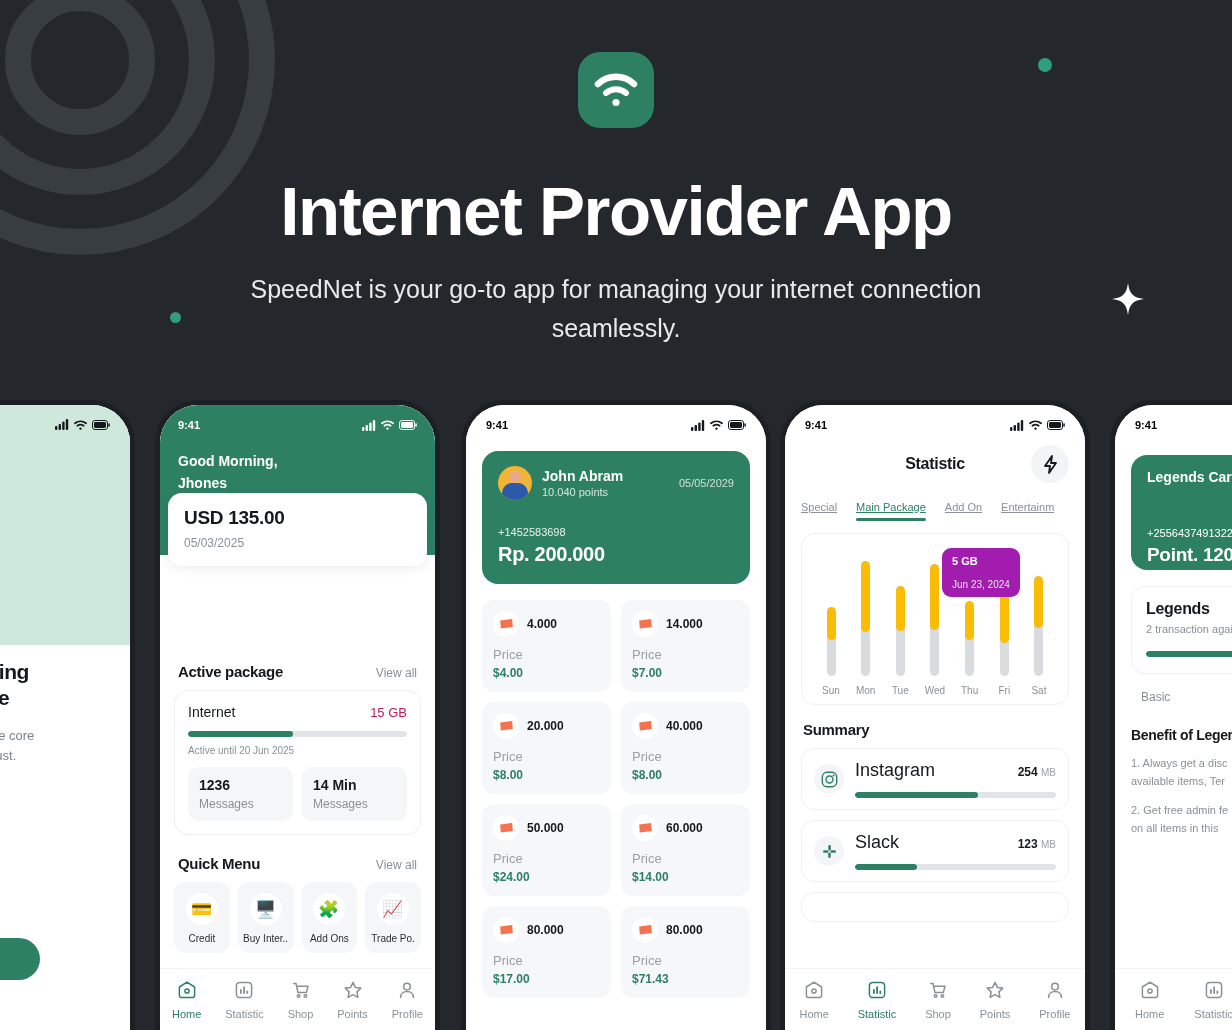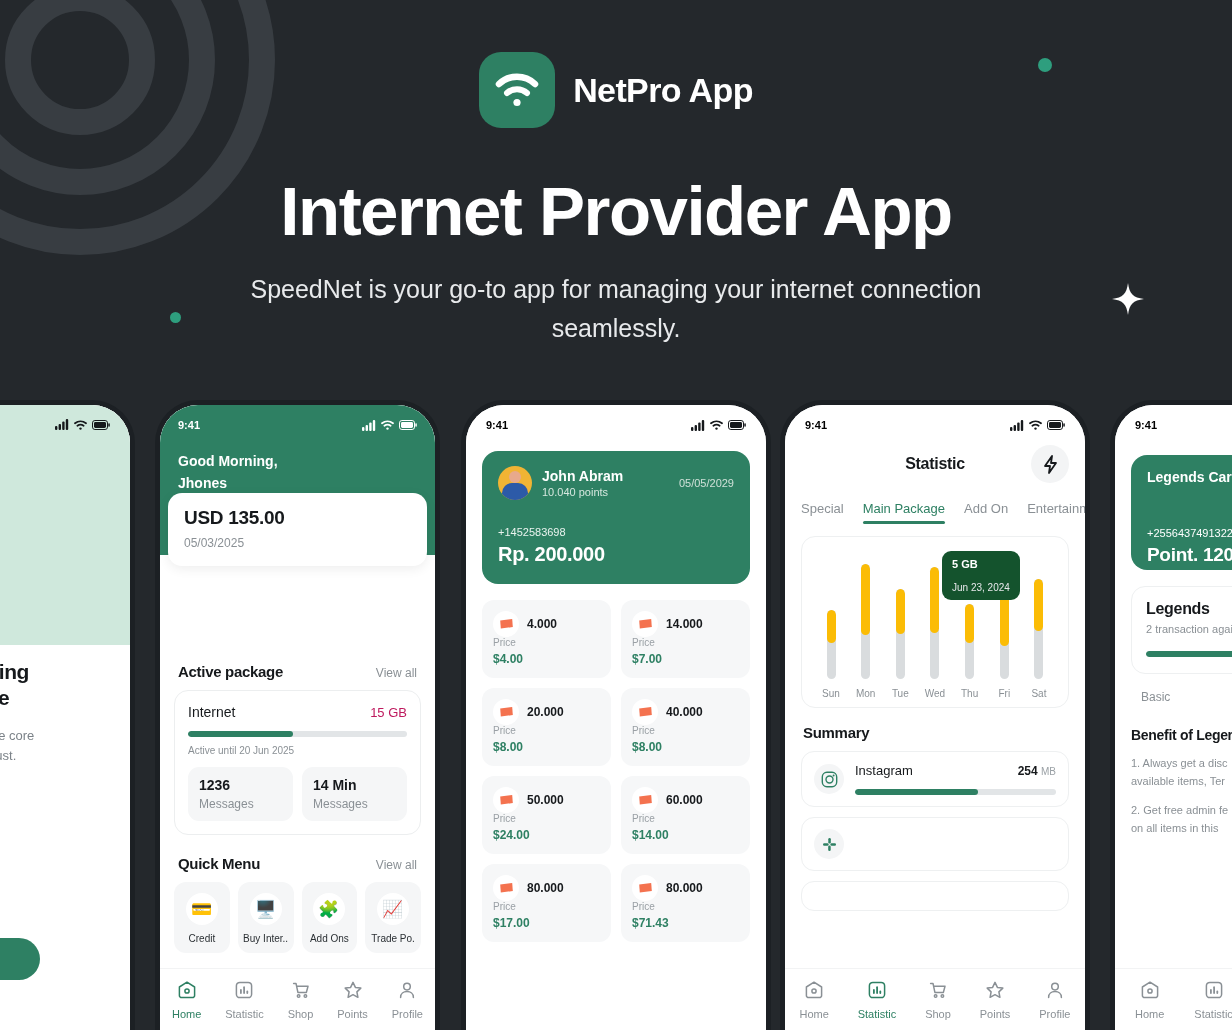--- a/index.html
+++ b/index.html
@@ -136,60 +136,60 @@
   .cc-date{ margin-left:auto; font-size:11px; color:#cfe0d8; }
   .cc-phone{ font-size:11px; color:#eaf3ef; margin-top:26px; }
   .cc-amt{ font-size:20px; font-weight:bold; margin-top:5px; letter-spacing:-0.3px; }
 
   .credit-grid{ margin:16px 16px 0 16px; display:grid; grid-template-columns:1fr 1fr; gap:10px; }
   .credit-item{ background:#f6f7f8; border-radius:12px; padding:11px 11px 12px 11px; }
   .ci-top{ display:flex; align-items:center; gap:8px; }
   .ci-ic{ width:26px; height:26px; border-radius:50%; background:#ffffff;
           display:flex; align-items:center; justify-content:center; font-size:13px; }
   .ci-amt{ font-size:12px; font-weight:bold; color:#16191c; }
-  .ci-lb{ font-size:10px; color:#9aa0a5; }
+  .ci-lb{ font-size:13px; color:#9aa0a5; margin-top:10px; }
   .ci-price{ font-size:12px; font-weight:bold; color:#2e8063; margin-top:4px; }
 
   
   .p4 .screen{ background:#ffffff; }
   .st-topbar{ position:relative; height:38px; margin-top:14px; padding:0 16px;
               display:flex; align-items:center; justify-content:flex-end; }
   .st-title{ position:absolute; left:0; right:0; text-align:center;
              font-size:16px; font-weight:bold; color:#16191c; letter-spacing:-0.3px; }
   .bolt-btn{ width:38px; height:38px; border-radius:50%; background:#f3f4f5;
              display:flex; align-items:center; justify-content:center; font-size:16px; }
 
   .st-tabs{ display:flex; gap:19px; padding:0 16px; margin-top:18px; white-space:nowrap; }
-  .st-tab{ font-size:13px; color:#8a9095; padding-bottom:8px; position:relative; }
+  .st-tab{ font-size:11px; color:#8a9095; padding-bottom:8px; position:relative;text-decoration:underline; }
   .st-tab.active{ color:#2e8063; }
   .st-tab.active:after{ content:""; position:absolute; left:0; right:0; bottom:0;
                         height:3px; border-radius:2px; background:#2e8063; }
 
   .chart-card{ margin:12px 16px 0 16px; border:1px solid #eef0f1; border-radius:14px;
                padding:12px 10px 8px 10px; position:relative; }
   .chart-plot{ height:150px; display:flex; align-items:flex-end;
                justify-content:space-between; padding:0 6px; }
   .ch-col{ width:26px; display:flex; flex-direction:column; align-items:center; }
   .ch-bar{ width:9px; border-radius:5px; background:#d9dcde; display:flex;
            flex-direction:column; justify-content:flex-start; overflow:hidden; }
   .ch-bar > i{ display:block; width:100%; background:#fbbc05; border-radius:5px; }
   .ch-lb{ font-size:10px; color:#8a9095; margin-top:9px; }
-  .tooltip{ position:absolute; background:#14532d; color:#ffffff; border-radius:9px;
+  .tooltip{ position:absolute; background:#a21caf; color:#ffffff; border-radius:9px;
             padding:7px 10px; }
   .tt-val{ font-size:11px; font-weight:bold; }
   .tt-date{ font-size:10px; color:#e6e8ea; margin-top:12px; }
 
   .sum-list{ margin:10px 16px 0 16px; }
   .sum-item{ border:1px solid #eef0f1; border-radius:13px; padding:11px 12px;
              display:flex; align-items:center; gap:11px; margin-bottom:10px; }
   .sum-ic{ width:30px; height:30px; border-radius:50%; background:#f4f5f6; flex:none;
            display:flex; align-items:center; justify-content:center; }
   .sum-main{ flex:1; }
   .sum-row{ display:flex; align-items:baseline; justify-content:space-between; }
-  .sum-name{ font-size:13px; color:#16191c; }
+  .sum-name{ font-size:18px; color:#16191c; }
   .sum-val{ font-size:12px; font-weight:bold; color:#16191c; }
   .sum-val em{ font-style:normal; font-size:10px; color:#9aa0a5; font-weight:normal; }
 
   
   .p5 .screen{ background:#ffffff; }
   .lg-card{ margin:24px 0 0 16px; background:#2e8063; border-radius:16px;
             padding:14px 16px 18px 16px; color:#ffffff; height:115px; }
   .lg-title{ font-size:14px; font-weight:bold; }
   .lg-phone{ font-size:11px; margin-top:42px; }
   .lg-point{ font-size:19px; font-weight:bold; margin-top:5px; letter-spacing:-0.3px; }
@@ -218,21 +218,20 @@
 
 <div class="hero">
   <div class="brand">
     <div class="brand-logo">
       <svg width="44" height="36" viewBox="0 0 44 36">
         <path d="M4 12 A26 26 0 0 1 40 12" stroke="#ffffff" stroke-width="6.5" fill="none" stroke-linecap="round"></path>
         <path d="M12 21 A15 15 0 0 1 32 21" stroke="#ffffff" stroke-width="6" fill="none" stroke-linecap="round"></path>
         <circle cx="22" cy="30.5" r="3.6" fill="#ffffff"></circle>
       </svg>
     </div>
-    <div class="brand-name">NetPro App</div>
   </div>
   <h1 class="hero-title">Internet Provider App</h1>
   <p class="hero-sub">SpeedNet is your go-to app for managing your internet connection seamlessly.</p>
 </div>
 
 <div class="phones">
 
   <div class="phone p1">
     <div class="screen">
       <div class="ob-top">
@@ -664,20 +663,29 @@
         </div>
         <div class="sum-item">
           <div class="sum-ic">
             <svg width="17" height="17" viewBox="0 0 17 17">
               <rect x="2" y="7.2" width="5.6" height="2.5" rx="1.25" fill="#2e8063"></rect>
               <rect x="7.3" y="2" width="2.5" height="5.6" rx="1.25" fill="#2e8063"></rect>
               <rect x="9.4" y="7.3" width="5.6" height="2.5" rx="1.25" fill="#2e8063"></rect>
               <rect x="7.2" y="9.4" width="2.5" height="5.6" rx="1.25" fill="#2e8063"></rect>
             </svg>
           </div>
+          <div class="sum-main">
+            <div class="sum-row">
+              <span class="sum-name">Slack</span>
+              <span class="sum-val"><span>123</span> <em>MB</em></span>
+            </div>
+            <div class="bar">
+                <i id="sumbar1" style="width: 31%;"></i>
+              </div>
+          </div>
         </div>
         <div class="sum-item" style="height:30px;"></div>
       </div>
 
       <div class="navbar">
         <div class="nav-item">
           <svg width="20" height="20" viewBox="0 0 20 20">
             <path d="M10 2.2 L17.6 7 V15.4 A2.2 2.2 0 0 1 15.4 17.6 H4.6 A2.2 2.2 0 0 1 2.4 15.4 V7 Z" fill="none" stroke="currentColor" stroke-width="1.5" stroke-linejoin="round"></path>
             <circle cx="10" cy="11" r="2.1" fill="none" stroke="currentColor" stroke-width="1.5"></circle>
           </svg>

